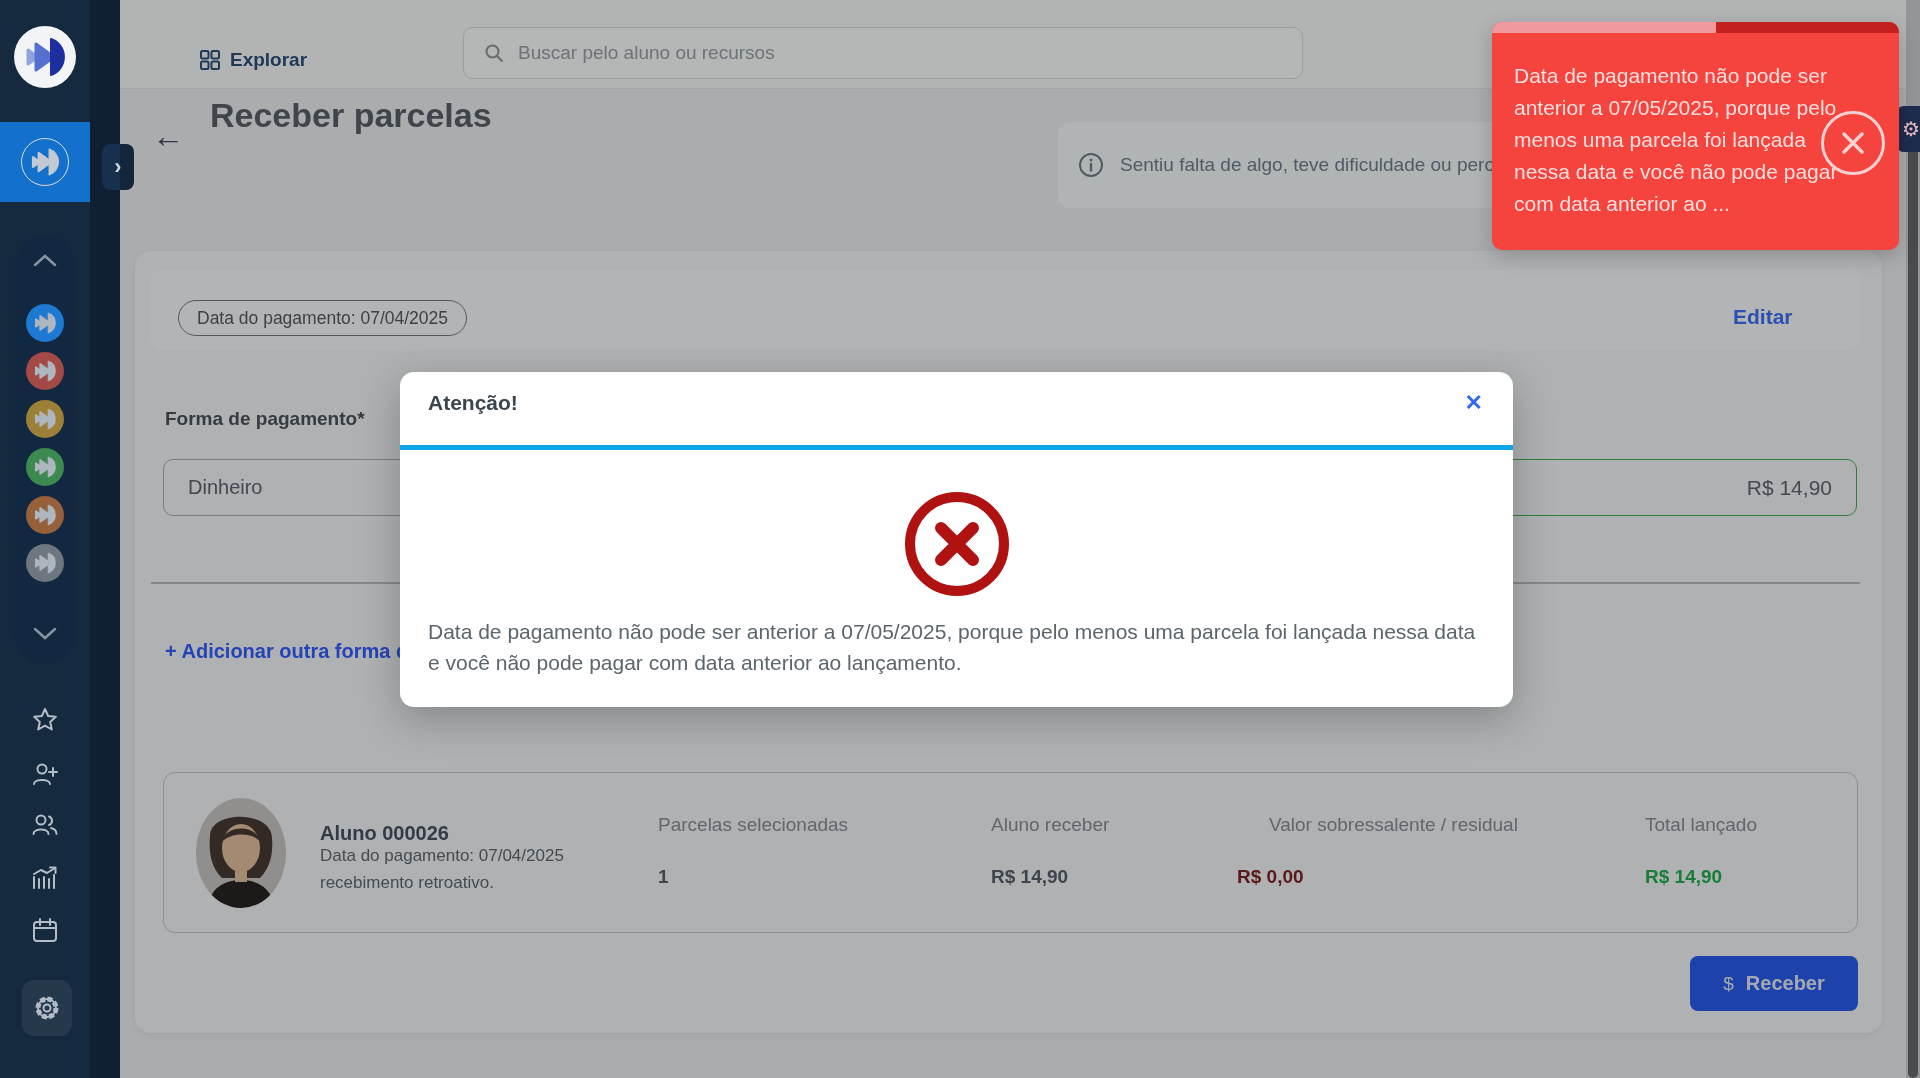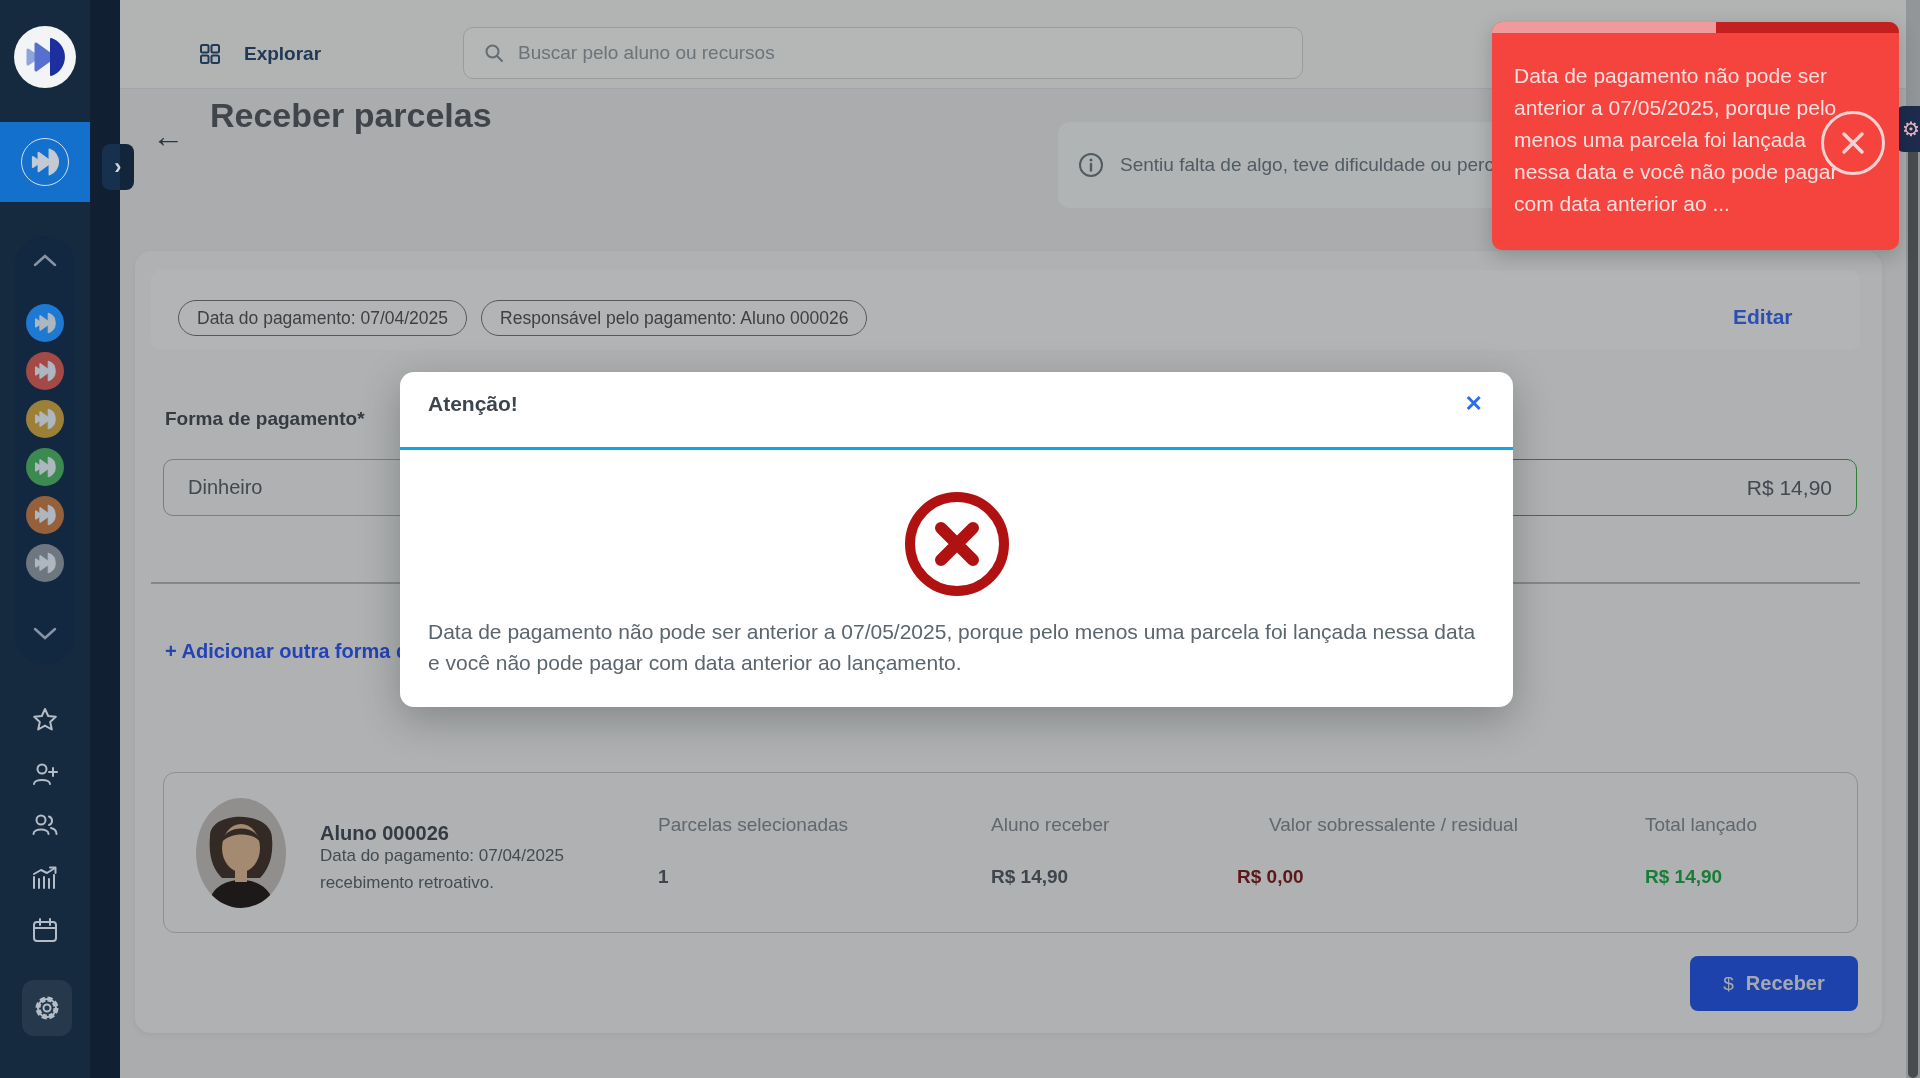--- a/index.html
+++ b/index.html
@@ -23,21 +23,21 @@
   .ws-circle{width:38px;height:38px;border-radius:50%;position:absolute;left:26px;
        display:flex;align-items:center;justify-content:center;color:#aeb6bf;z-index:7;}
   .chev{position:absolute;left:33px;width:24px;height:16px;color:#8794a3;z-index:7;}
   .nav-ico{position:absolute;left:31px;width:28px;height:28px;color:#b3bcc7;z-index:6;}
   .gear-tile{left:22px;top:980px;width:50px;height:56px;border-radius:12px;
        background:rgba(255,255,255,.07);z-index:6;display:flex;align-items:center;justify-content:center;}
 
   
   .topbar{left:120px;top:0;width:1800px;height:88px;background:#fbfcfd;
        border-bottom:1px solid #e6e7e9;z-index:8;}
-  .explore{left:200px;top:10px;height:88px;display:flex;align-items:center;gap:24px;z-index:9;
+  .explore{left:200px;top:16px;height:88px;display:flex;align-items:center;gap:10px;z-index:9;
        color:#2b4d78;font-size:19px;font-weight:bold;}
   .search{left:463px;top:27px;width:840px;height:52px;background:#ffffff;border:1px solid #d8dadc;
        border-radius:10px;z-index:9;display:flex;align-items:center;gap:12px;padding:0 16px 0 20px;
        box-sizing:border-box;}
   .search input{border:none;outline:none;background:transparent;font-size:19px;width:700px;
        font-family:"Liberation Sans",sans-serif;color:#3c454d;}
   .search input::placeholder{color:#98a1a8;}
 
   
   .back-btn{left:148px;top:116px;width:40px;height:40px;z-index:9;color:#3e4a55;font-size:32px;
@@ -83,21 +83,21 @@
   .sb-track{left:1906px;top:0;width:14px;height:1078px;background:#cfd2d5;z-index:12;}
   .sb-thumb{left:1908px;top:110px;width:10px;height:968px;background:#64676c;border-radius:5px;z-index:13;}
 
   
   .overlay{left:120px;top:0;width:1800px;height:1078px;background:rgba(10,12,14,.30);z-index:40;}
   .widget{left:1896px;top:106px;width:40px;height:46px;background:#1d2c4e;border-radius:8px 0 0 8px;
        z-index:45;display:flex;align-items:center;padding-left:6px;box-sizing:border-box;
        color:#e9b8c2;font-size:20px;}
   .modal{left:400px;top:372px;width:1113px;height:335px;background:#ffffff;border-radius:14px;
        z-index:50;box-shadow:0 12px 40px rgba(20,25,30,.28);}
-  .modal-head{position:absolute;left:0;top:0;width:100%;height:78px;border-bottom:3px solid #0ea5e9;
+  .modal-head{position:absolute;left:0;top:0;width:100%;height:78px;border-bottom:5px solid #0ea5e9;
        box-sizing:border-box;display:flex;align-items:center;justify-content:space-between;
        padding:0 30px 12px 28px;}
   .modal-title{font-size:21px;font-weight:bold;color:#3c454d;}
   .modal-close{color:#2f6bf0;font-size:22px;font-weight:bold;line-height:1;}
   .modal-icon{position:absolute;left:501px;top:116px;width:112px;height:112px;}
   .modal-body{position:absolute;left:28px;top:244px;width:1062px;font-size:21px;line-height:31px;
        color:#5b656c;}
   .toast{left:1492px;top:22px;width:407px;height:228px;background:#f4443d;border-radius:10px;
        z-index:60;box-shadow:0 6px 20px rgba(0,0,0,.20);overflow:hidden;}
   .toast-progress{position:absolute;left:0;top:0;width:100%;height:11px;display:flex;}
@@ -242,21 +242,20 @@
     <path d="M13 12 L13 18.5" stroke="#707d87" stroke-width="2.4" stroke-linecap="round"></path>
     <circle cx="13" cy="8" r="1.5" fill="#707d87"></circle>
   </svg>
   <span class="banner-text">Sentiu falta de algo, teve dificuldade ou percebeu al</span>
 </div>
 
 <div class="abs card"></div>
 <div class="abs chip-strip"></div>
 <div class="abs chips">
   <div class="chip">Data do pagamento: 07/04/2025</div>
-  <div class="chip">Responsável pelo pagamento: Aluno 000026</div>
 </div>
 <a class="abs edit-link">Editar</a>
 
 <div class="abs fld-label" style="left:165px;top:408px">Forma de pagamento*</div>
 <div class="abs fld-label" style="left:1494px;top:408px">*</div>
 <div class="abs select">
   <span>Dinheiro</span>
 </div>
 <div class="abs amount">
   <span>R$ 14,90</span>

